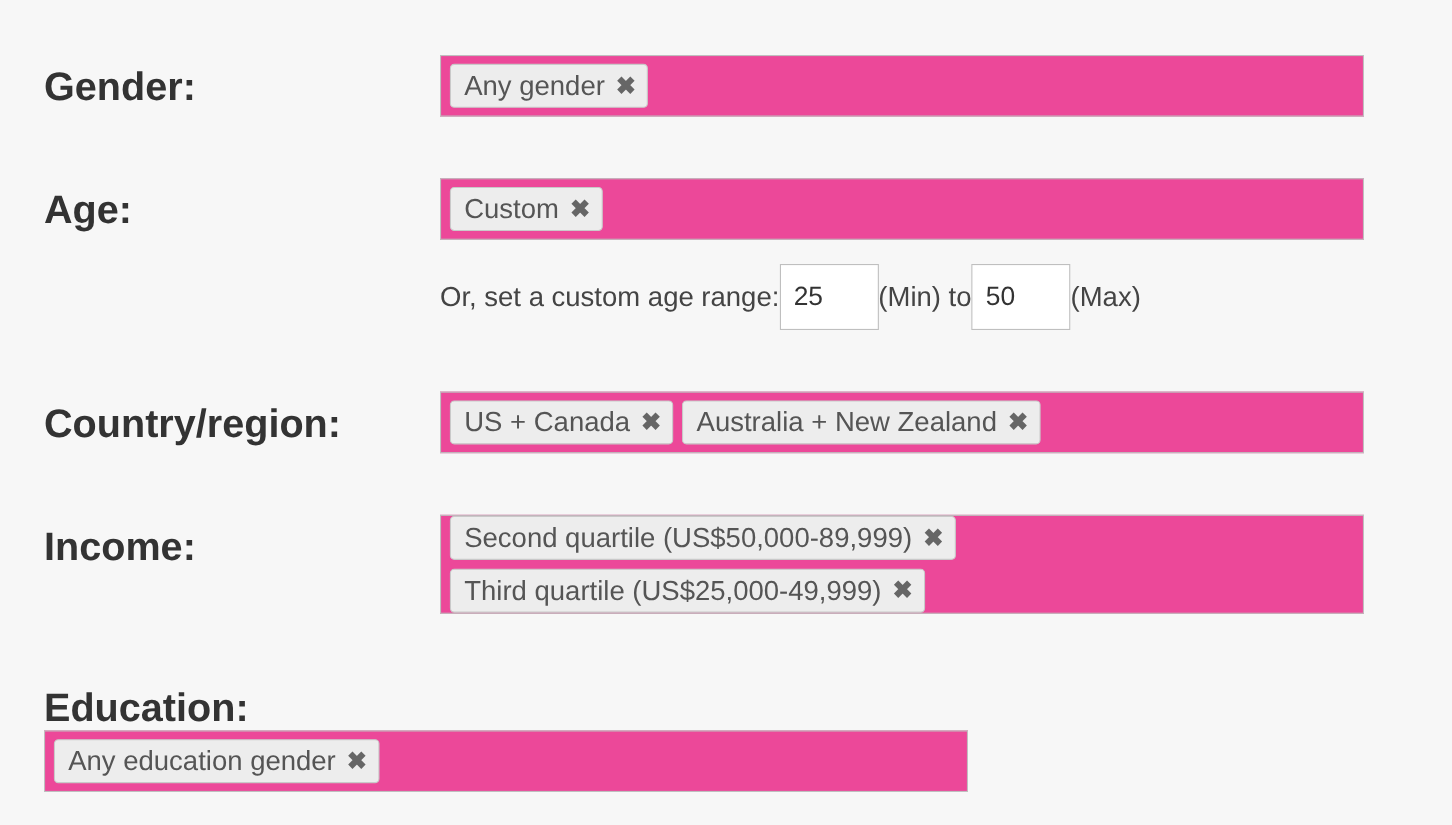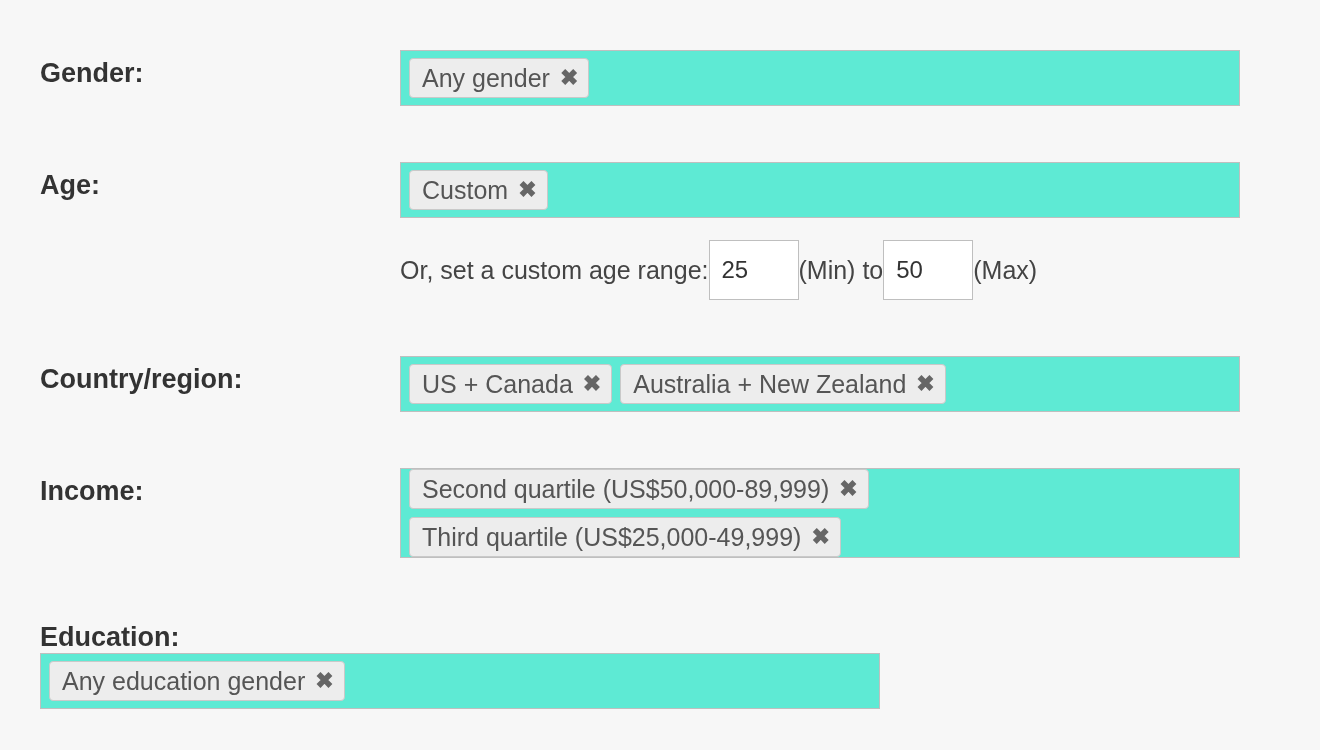--- a/index.html
+++ b/index.html
@@ -15,31 +15,31 @@
   .form {
     padding: 50px 40px 40px 40px;
   }
   .row {
     display: flex;
     align-items: flex-start;
     margin-bottom: 56px;
   }
   .label {
     width: 360px;
-    font-size: 27px;
+    font-size: 36px;
     font-weight: 700;
     color: #333;
     padding-top: 8px;
   }
   .field-col {
     flex: 1;
   }
   .tag-input {
     border: 1px solid #bfbfbf;
-    background: #5eead4;
+    background: #ec4899;
     min-height: 56px;
     padding: 0 8px;
     display: flex;
     flex-wrap: wrap;
     gap: 8px;
     align-items: center;
     width: 840px;
   }
   .tag {
     display: inline-flex;

